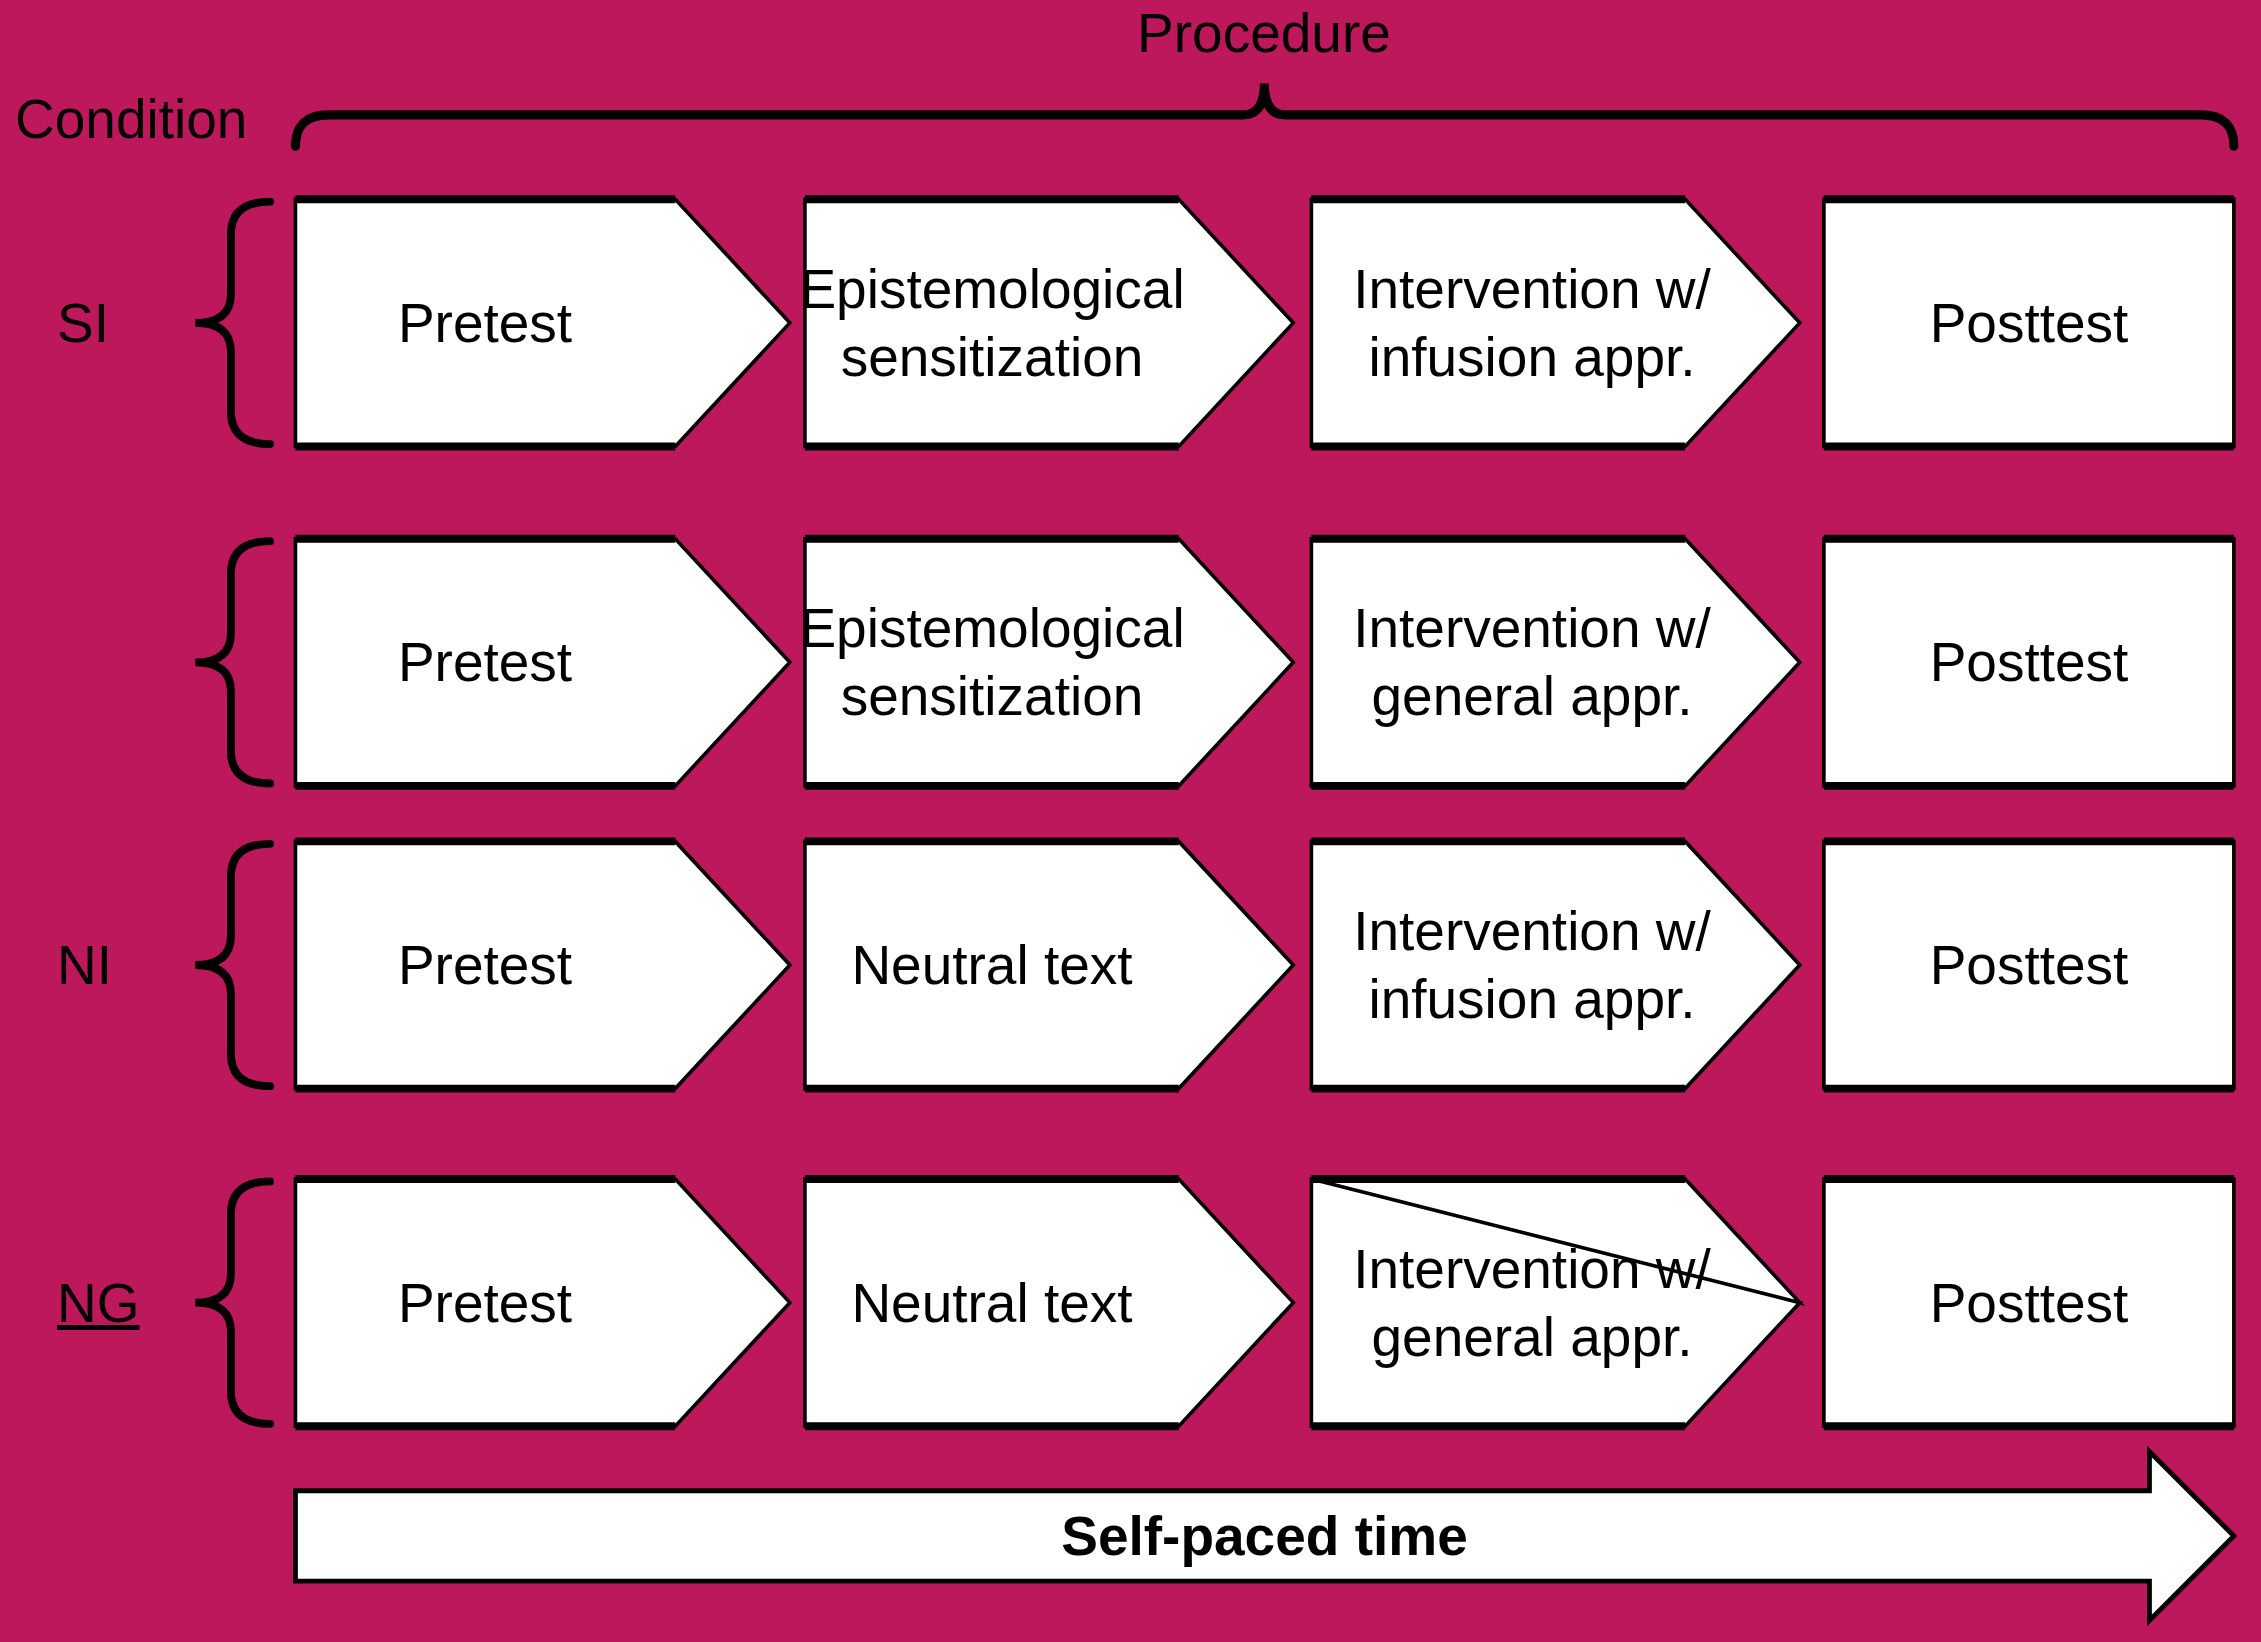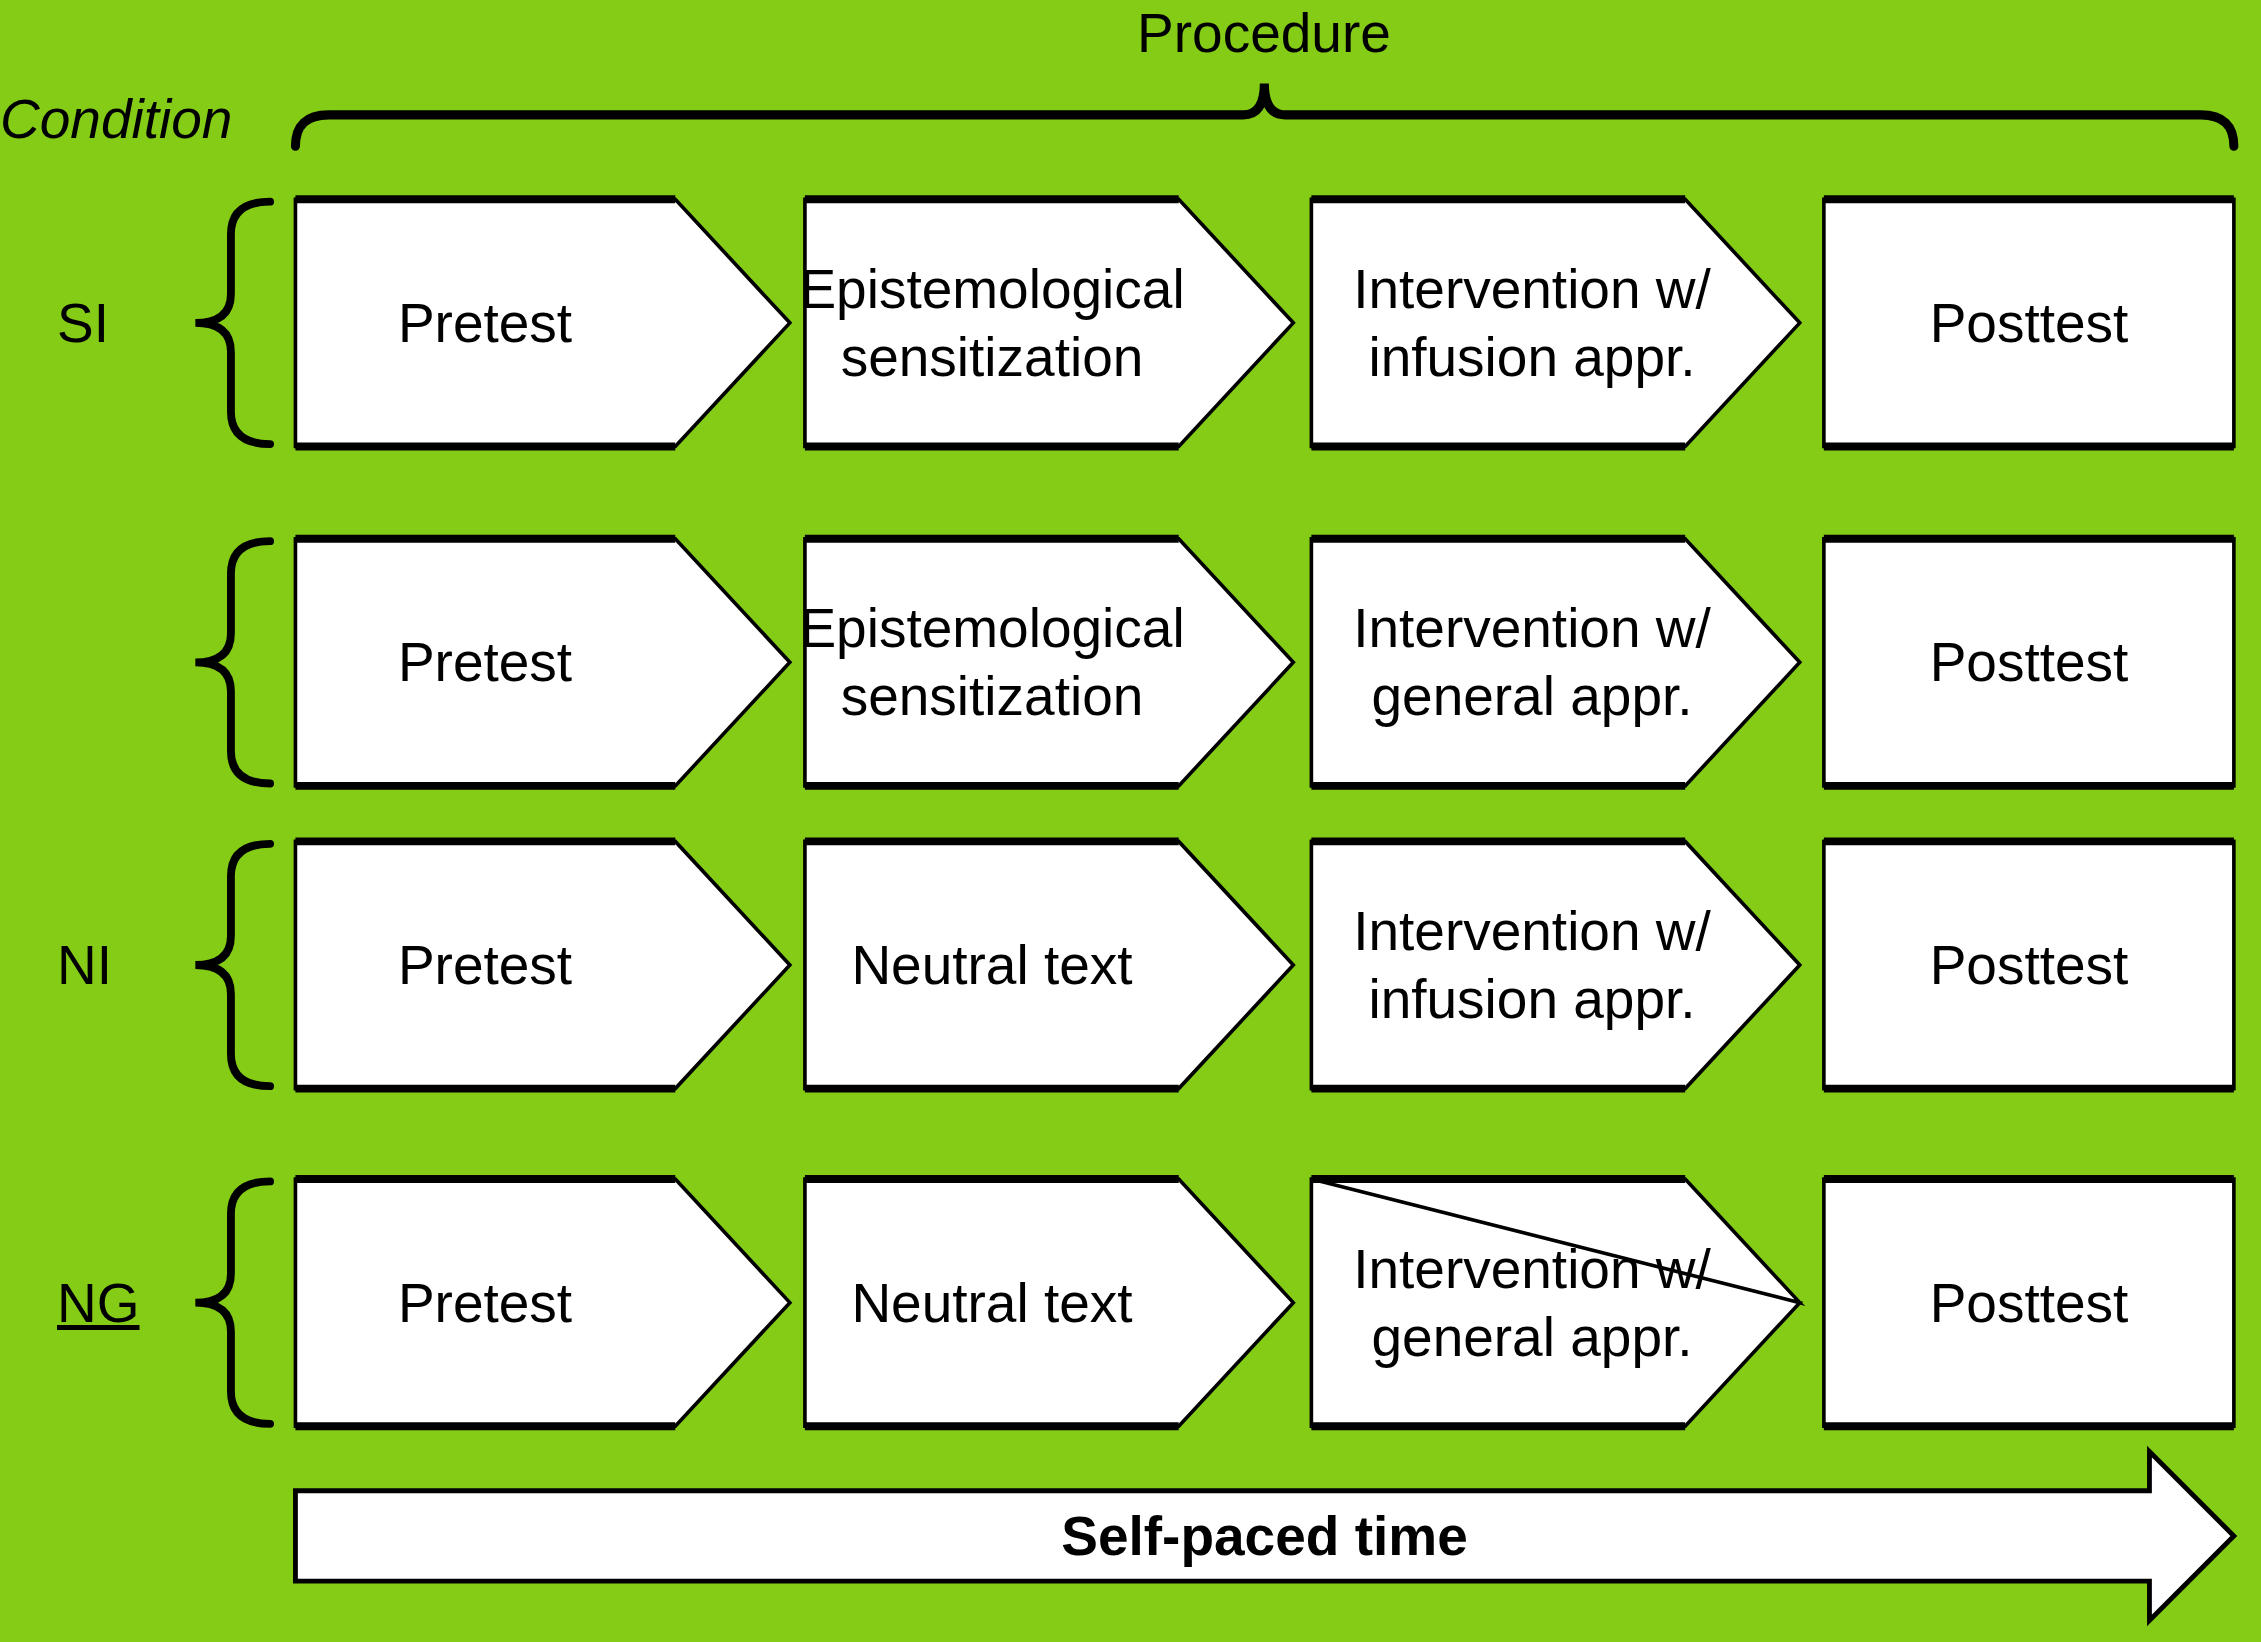--- a/index.html
+++ b/index.html
@@ -1,20 +1,20 @@
 <!DOCTYPE html>
 <html style="font-size:9.6px"><head>
 <meta charset="utf-8">
 <style>
   html, body { margin: 0; padding: 0; background: #ffffff; }
   .canvas {
     position: relative;
     width: 2261px;
     height: 1643px;
-    background: #84cc16;
+    background: #be185d;
     font-family: "Liberation Sans", sans-serif;
     color: #000000;
     overflow: hidden;
   }
   .shapes {
     position: absolute;
     left: 0; top: 0;
     width: 2261px; height: 1643px;
   }
   .txt {
@@ -71,21 +71,21 @@
     <rect x="3025" y="1955" width="680" height="410" fill="#ffffff" stroke="#000000" stroke-width="6"></rect>
     <path d="M490 1955 H1120 M1335 1955 H1955 M2175 1955 H2795 M3025 1955 H3705 M490 2365 H1120 M1335 2365 H1955 M2175 2365 H2795 M3025 2365 H3705" fill="none" stroke="#000000" stroke-width="13"></path>
 
     <polygon points="490,2472 3565,2472 3565,2407 3705,2547 3565,2687 3565,2622 490,2622" fill="#ffffff" stroke="#000000" stroke-width="8"></polygon>
   </svg>
 
   <div class="txt" style="left:1053px; top:0px; width:422px; height:65px;">
     <span>Procedure</span>
   </div>
 
-  <div class="txt left-align" style="left:0; top:87px; width:253px; height:64px;font-style:italic;">
+  <div class="txt left-align" style="left:15px; top:87px; width:253px; height:64px;">
     <span>Condition</span>
   </div>
 
   <div class="txt left-align" style="left:57px; top:199px; width:193px; height:247px;">
     <span>SI</span>
   </div>
   <div class="txt" style="left:295px; top:199px; width:380px; height:247px;">
     <span>Pretest</span>
   </div>
   <div class="txt" style="left:805px; top:199px; width:374px; height:247px;">

